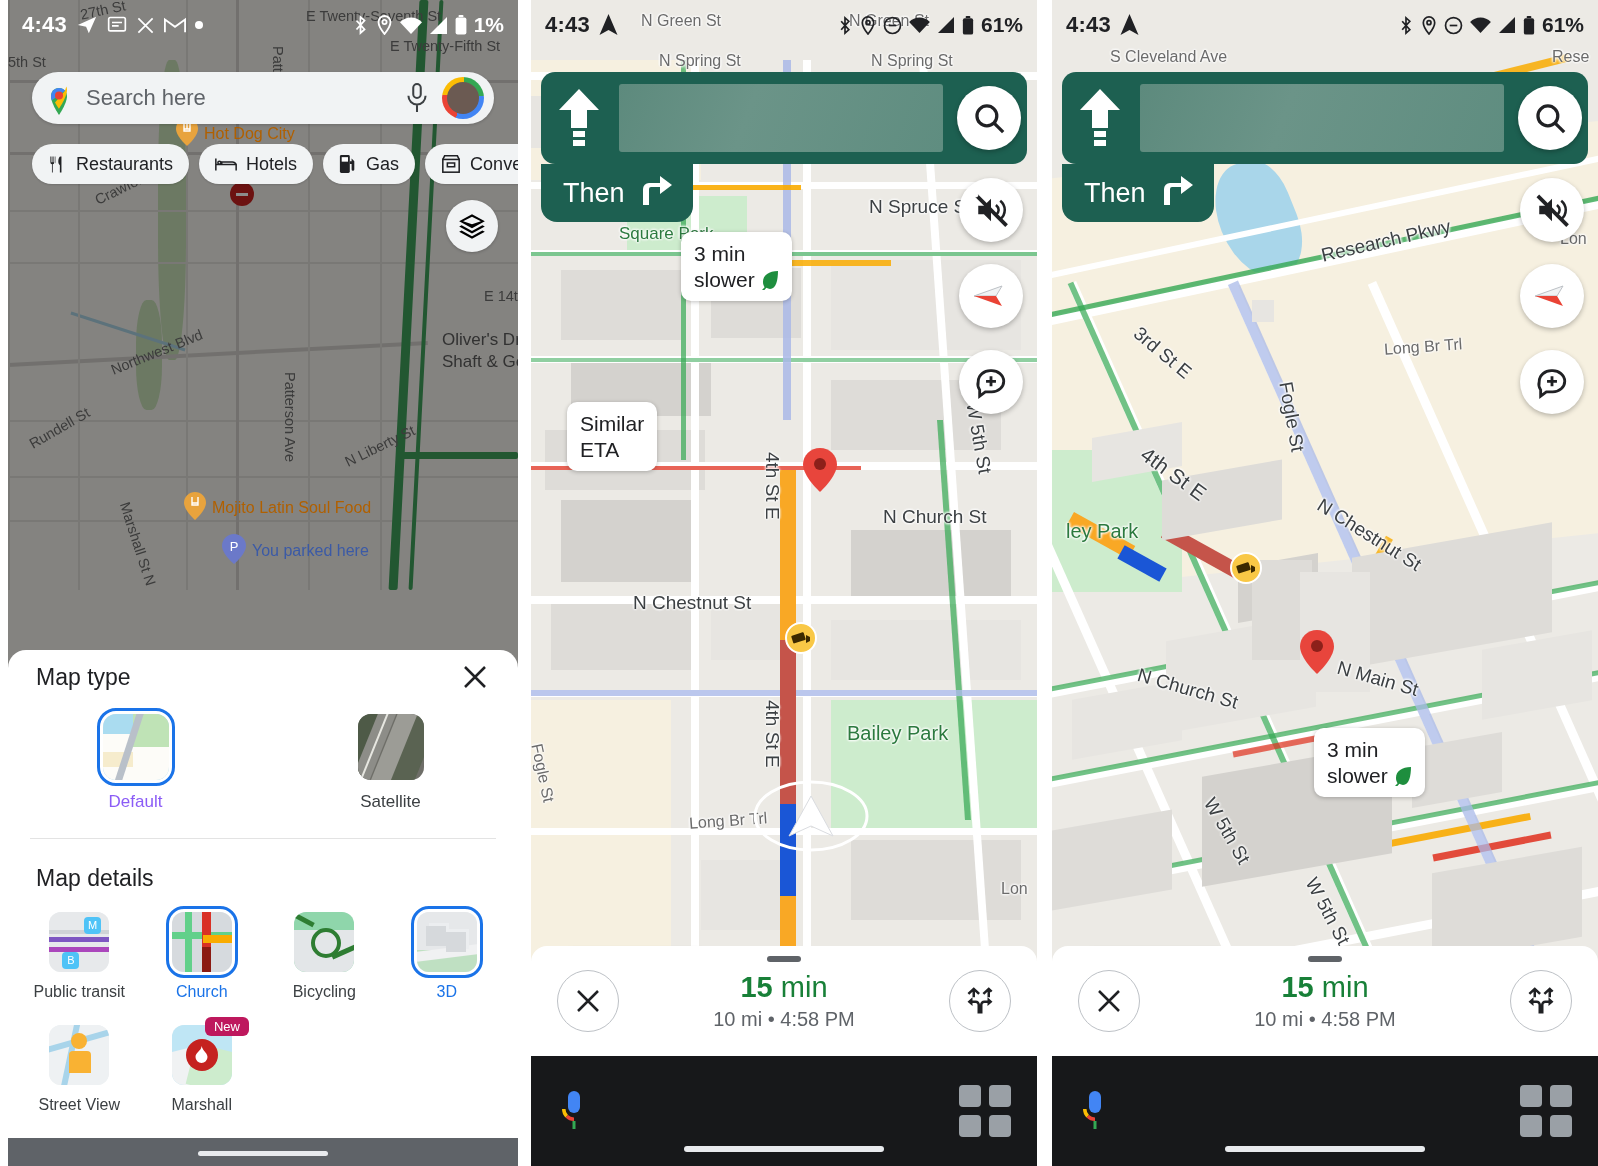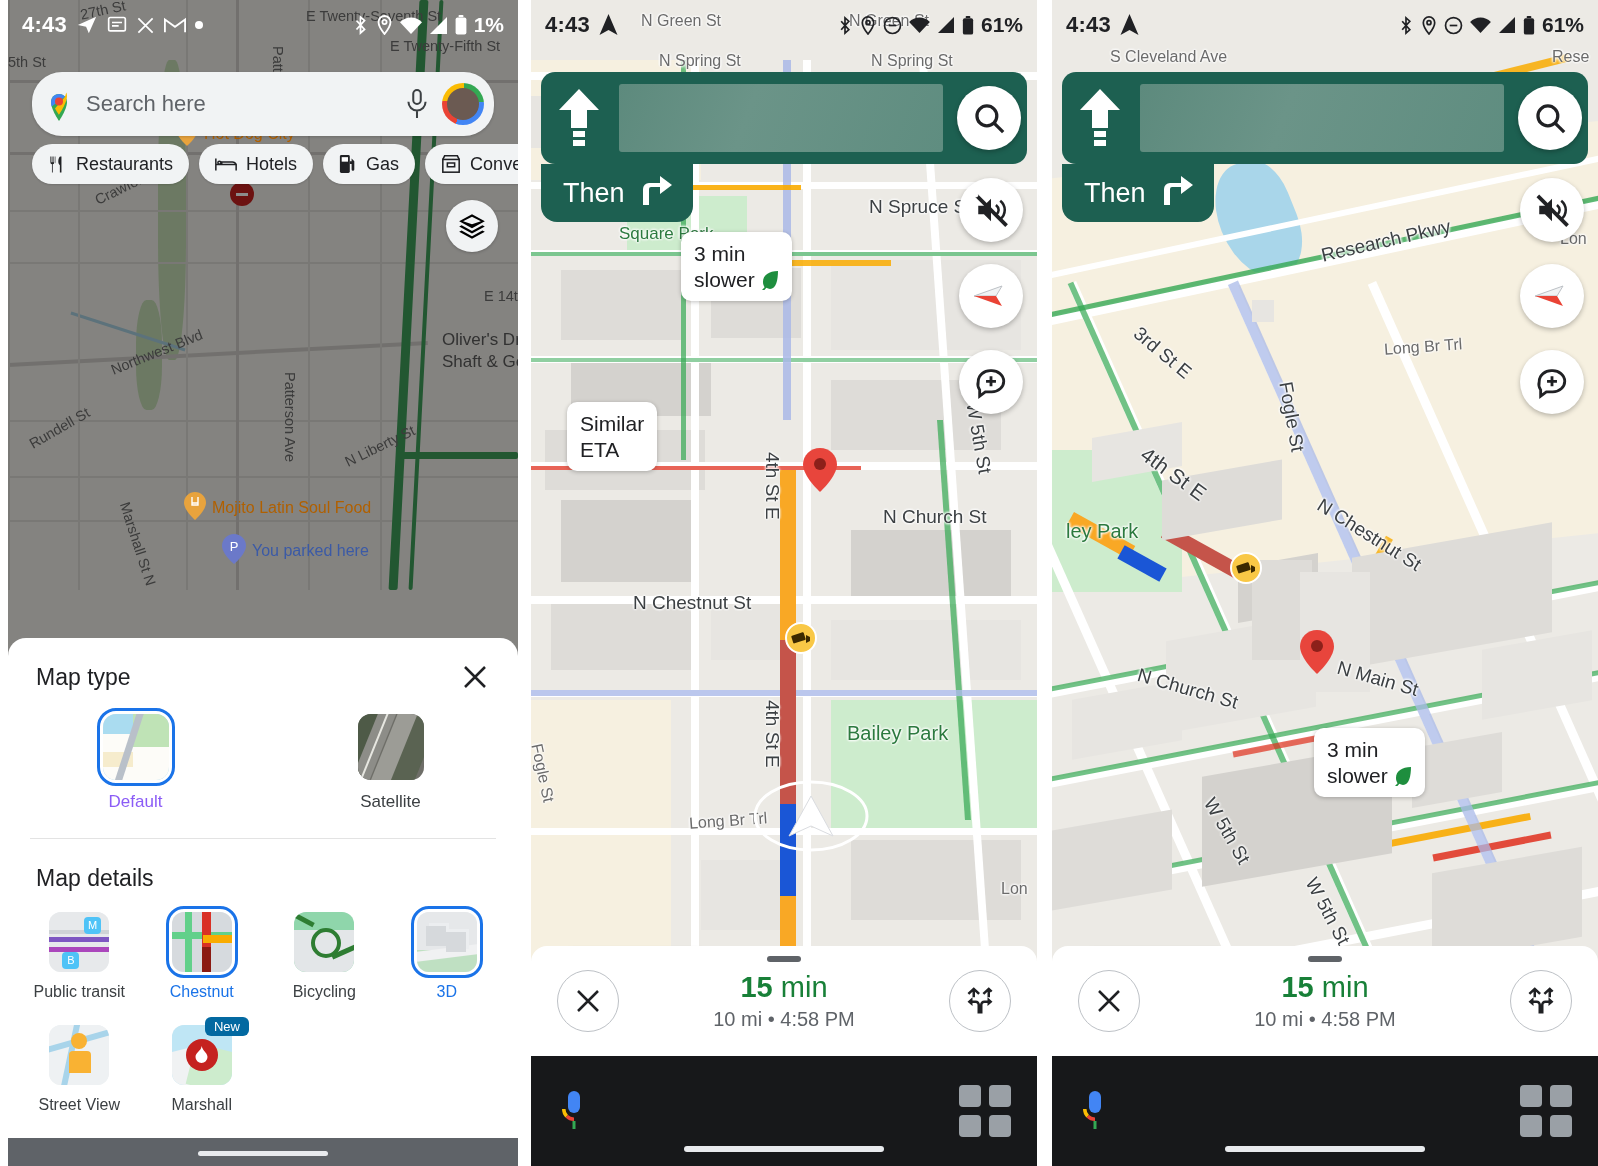--- a/index.html
+++ b/index.html
@@ -41,21 +41,21 @@
   .mlabel.dk { color:#5b5b5b; }
 
   .road { position:absolute; background:#cfcdc8; }
   .road.thin { background:#dcdad5; }
   .water { position:absolute; background:#a8cfe0; }
   .park  { position:absolute; background:#c5ddb5; }
   .hwy   { position:absolute; background:#3f9e5a; border-radius:2px; }
 
   
   .searchbar {
-    position:absolute; left:24px; right:24px; top:72px; height:64px;
+    position:absolute; left:24px; right:24px; top:72px; height:52px;
     background:#f1f3f4; border-radius:30px; display:flex; align-items:center;
     padding:0 10px 0 14px; z-index:20; box-shadow:0 1px 3px rgba(0,0,0,.18);
   }
   .gmaps-pin { width:26px; height:34px; position:relative; flex:0 0 auto; margin-right:14px; }
   .search-ph { flex:1; font-size:22px; color:#5f6368; }
   .mic { width:26px; height:30px; margin-right:12px; }
   .avatar {
     width:42px; height:42px; border-radius:50%;
     background: conic-gradient(from 200deg,#ea4335 0 22%, #fbbc04 22% 45%, #34a853 45% 68%, #4285f4 68% 100%);
     display:flex; align-items:center; justify-content:center;
@@ -79,38 +79,38 @@
   .poi-label.blue { color:#3b5aa6; }
   .pin-orange { width:22px; height:28px; }
   .pin-blue { width:24px; height:30px; }
 
   
   .sheet {
     position:absolute; left:0; right:0; bottom:28px; background:#ffffff; z-index:30;
     border-top-left-radius:18px; border-top-right-radius:18px;
   }
   .sheet-title { font-size:23px; color:#202124; }
-  .sheet-head { display:flex; align-items:center; padding:24px 28px 0 28px; }
+  .sheet-head { display:flex; align-items:center; padding:12px 28px 0 28px; }
   .close-x { margin-left:auto; width:30px; height:30px; }
   .types { display:flex; padding:22px 0 0 0; }
   .type-item { flex:1; display:flex; flex-direction:column; align-items:center; gap:12px; }
   .tile { width:66px; height:66px; border-radius:13px; overflow:hidden; position:relative; background:#e6e6e6; }
   .tile.sel { outline:3px solid #1a73e8; outline-offset:3px; }
   .type-label { font-size:17px; color:#3c4043; }
   .type-label.sel { color:#8b5cf6; }
   .divider { height:1px; background:#e3e3e3; margin:26px 22px 0 22px; }
   .details-title { font-size:23px; color:#202124; padding:26px 0 0 28px; }
   .grid { display:flex; flex-wrap:wrap; padding:20px 10px 0 10px; }
   .g-item { width:25%; display:flex; flex-direction:column; align-items:center; gap:11px; margin-bottom:24px; position:relative; }
   .g-tile { width:60px; height:60px; border-radius:12px; overflow:hidden; position:relative; background:#eceff1; }
   .g-tile.sel { outline:3px solid #1a73e8; outline-offset:3px; }
   .g-label { font-size:16px; color:#3c4043; }
   .g-label.sel { color:#1a73e8; }
   .newbadge {
-    position:absolute; top:-8px; right:14px; background:#0369a1; color:#fff;
+    position:absolute; top:-8px; right:14px; background:#be185d; color:#fff;
     font-size:13px; padding:2px 9px; border-radius:6px; z-index:3;
   }
   .navbar-light { position:absolute; left:0; right:0; bottom:0; height:28px; background:#5f6368; z-index:35; }
   .navbar-light .pill { position:absolute; left:50%; transform:translateX(-50%); bottom:10px; width:130px; height:5px; border-radius:3px; background:#e8eaed; }
 
   
   .navmap { position:absolute; inset:0; overflow:hidden; background:#eceae5; }
 
   .navhdr {
     position:absolute; top:72px; left:10px; right:10px; height:92px;
@@ -444,21 +444,21 @@
 
       <div class="g-item">
         <div class="g-tile sel">
           <div style="position:absolute;inset:0;background:#d6dade"></div>
           <div style="position:absolute;left:0;top:34%;width:100%;height:7px;background:#62d08a"></div>
           <div style="position:absolute;left:22%;top:0;width:7px;height:100%;background:#62d08a"></div>
           <div style="position:absolute;left:50%;top:0;width:9px;height:60%;background:#d93025"></div>
           <div style="position:absolute;left:50%;top:58%;width:9px;height:42%;background:#8b1a12"></div>
           <div style="position:absolute;left:52%;top:38%;width:48%;height:8px;background:#f9ab00"></div>
         </div>
-        <div class="g-label sel">Chestnut</div>
+        <div class="g-label sel">Church</div>
       </div>
 
       <div class="g-item">
         <div class="g-tile">
           <div style="position:absolute;inset:0;background:#8fd6ab"></div>
           <div style="position:absolute;left:0;top:30%;width:100%;height:70%;background:#e3e6e8"></div>
           <div style="position:absolute;left:28%;top:26%;width:30px;height:30px;border-radius:50%;border:4px solid #2e7d32"></div>
           <div style="position:absolute;left:-6%;top:8%;width:40%;height:5px;background:#2e7d32;transform:rotate(28deg)"></div>
           <div style="position:absolute;left:62%;top:62%;width:46%;height:5px;background:#2e7d32;transform:rotate(-24deg)"></div>
         </div>

